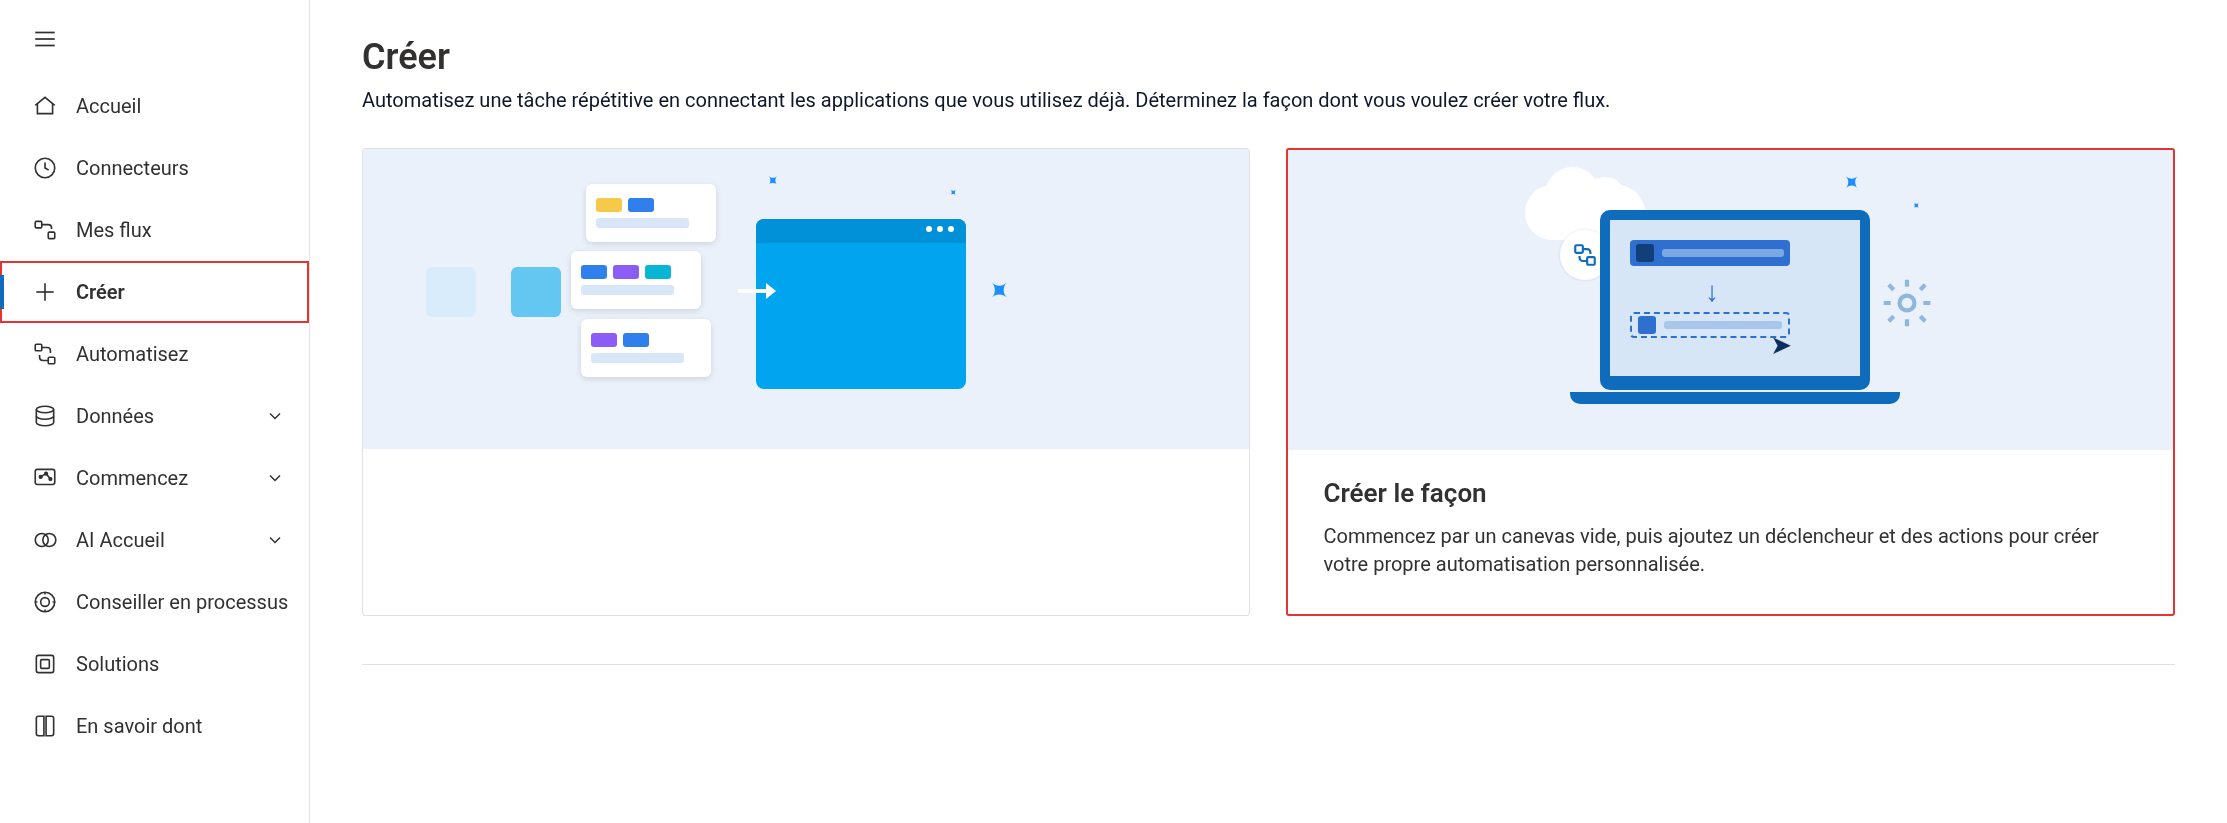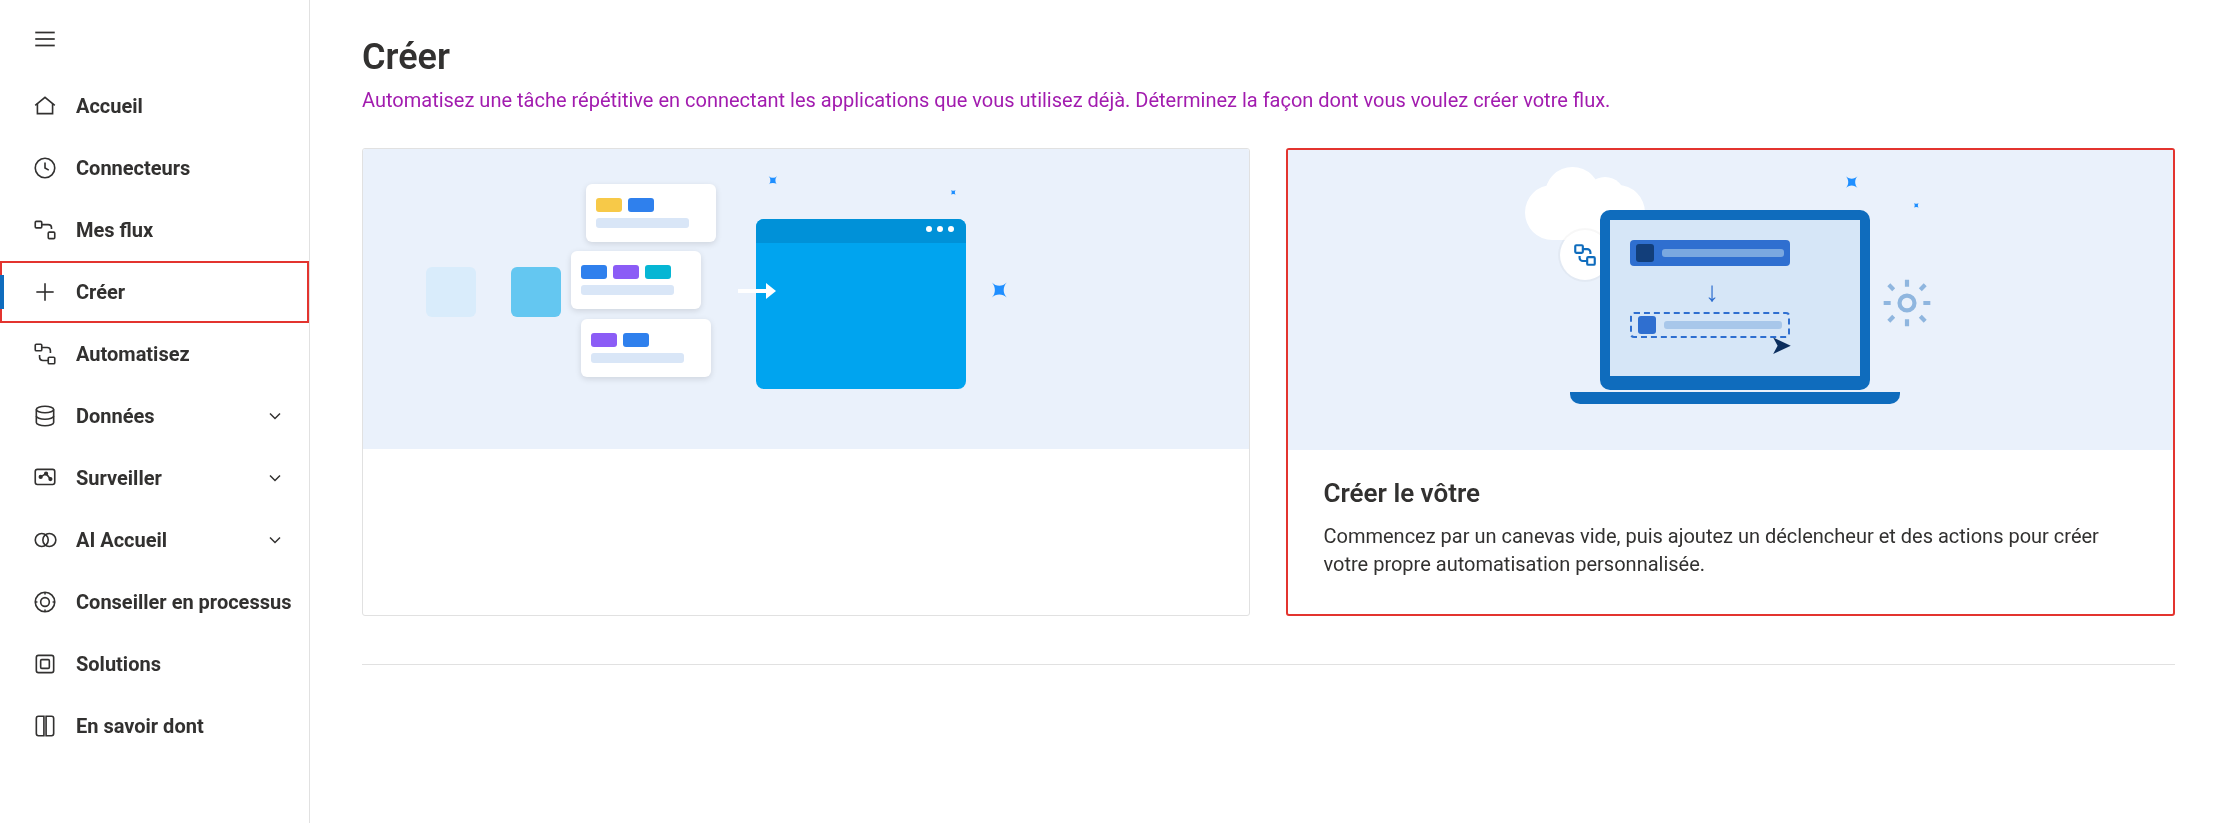--- a/index.html
+++ b/index.html
@@ -35,21 +35,21 @@
     align-items: center;
     gap: 18px;
     padding: 0 24px 0 32px;
     height: 62px;
     cursor: pointer;
     position: relative;
     font-size: 20px;
     color: #323130;
   }
   .nav-item .icon { width: 26px; height: 26px; flex: 0 0 26px; display:flex; align-items:center; justify-content:center; }
-  .nav-item .label { flex: 1; white-space: nowrap; font-weight: bold; }
+  .nav-item .label { flex: 1; white-space: nowrap; }
   .nav-item .chevron { width: 20px; height: 20px; }
 
   .nav-item.active {
     font-weight: 600;
   }
   .nav-item.active::before {
     content: "";
     position: absolute;
     left: 0;
     top: 14px;
@@ -68,21 +68,21 @@
     padding: 36px 52px 0 52px;
     overflow: auto;
   }
   .page-title {
     font-size: 36px;
     font-weight: 600;
     margin-bottom: 10px;
   }
   .page-subtitle {
     font-size: 20px;
-    color: #a21caf;
+    color: #0f172a;
     margin-bottom: 36px;
   }
 
   .cards {
     display: flex;
     gap: 36px;
   }
   .card {
     flex: 1;
     border: 1px solid #e1e1e1;
@@ -273,21 +273,21 @@
       <div class="nav-item">
         <span class="icon">
           <svg viewBox="0 0 24 24" fill="none" stroke="#323130" stroke-width="1.5">
             <rect x="3" y="4" width="18" height="14" rx="2"></rect>
             <circle cx="8" cy="11" r="1.2" fill="#323130"></circle>
             <circle cx="13" cy="8" r="1.2" fill="#323130"></circle>
             <circle cx="17" cy="13" r="1.2" fill="#323130"></circle>
             <path d="M8 11l5-3 4 5"></path>
           </svg>
         </span>
-        <span class="label">Surveiller</span>
+        <span class="label">Commencez</span>
         <span class="chevron"><svg viewBox="0 0 24 24" fill="none" stroke="#323130" stroke-width="1.8">
             <polyline points="6 9 12 15 18 9"></polyline>
           </svg></span>
       </div>
       <div class="nav-item">
         <span class="icon">
           <svg viewBox="0 0 24 24" fill="none" stroke="#323130" stroke-width="1.5">
             <circle cx="9" cy="12" r="6"></circle>
             <circle cx="16" cy="12" r="6"></circle>
           </svg>
@@ -404,21 +404,21 @@
           <div class="base"></div>
           <svg class="gear" viewBox="0 0 24 24" fill="none" stroke="#8fb6df" stroke-width="1.8">
               <circle cx="12" cy="12" r="3.2"></circle>
               <path d="M12 2v3M12 19v3M4.2 4.2l2.1 2.1M17.7 17.7l2.1 2.1M2 12h3M19 12h3M4.2 19.8l2.1-2.1M17.7 6.3l2.1-2.1"></path>
             </svg>
           <span class="sparkle s1">✦</span>
             <span class="sparkle s2">✦</span>
         </div>
       </div>
       <div class="card-body">
-        <div class="card-title">Créer le vôtre</div>
+        <div class="card-title">Créer le façon</div>
         <div class="card-desc">Commencez par un canevas vide, puis ajoutez un déclencheur et des actions pour créer votre propre automatisation personnalisée.</div>
       </div>
     </div>
 
   </div>
 
   <hr class="section-divider">
 </main>
 
 </body></html>

